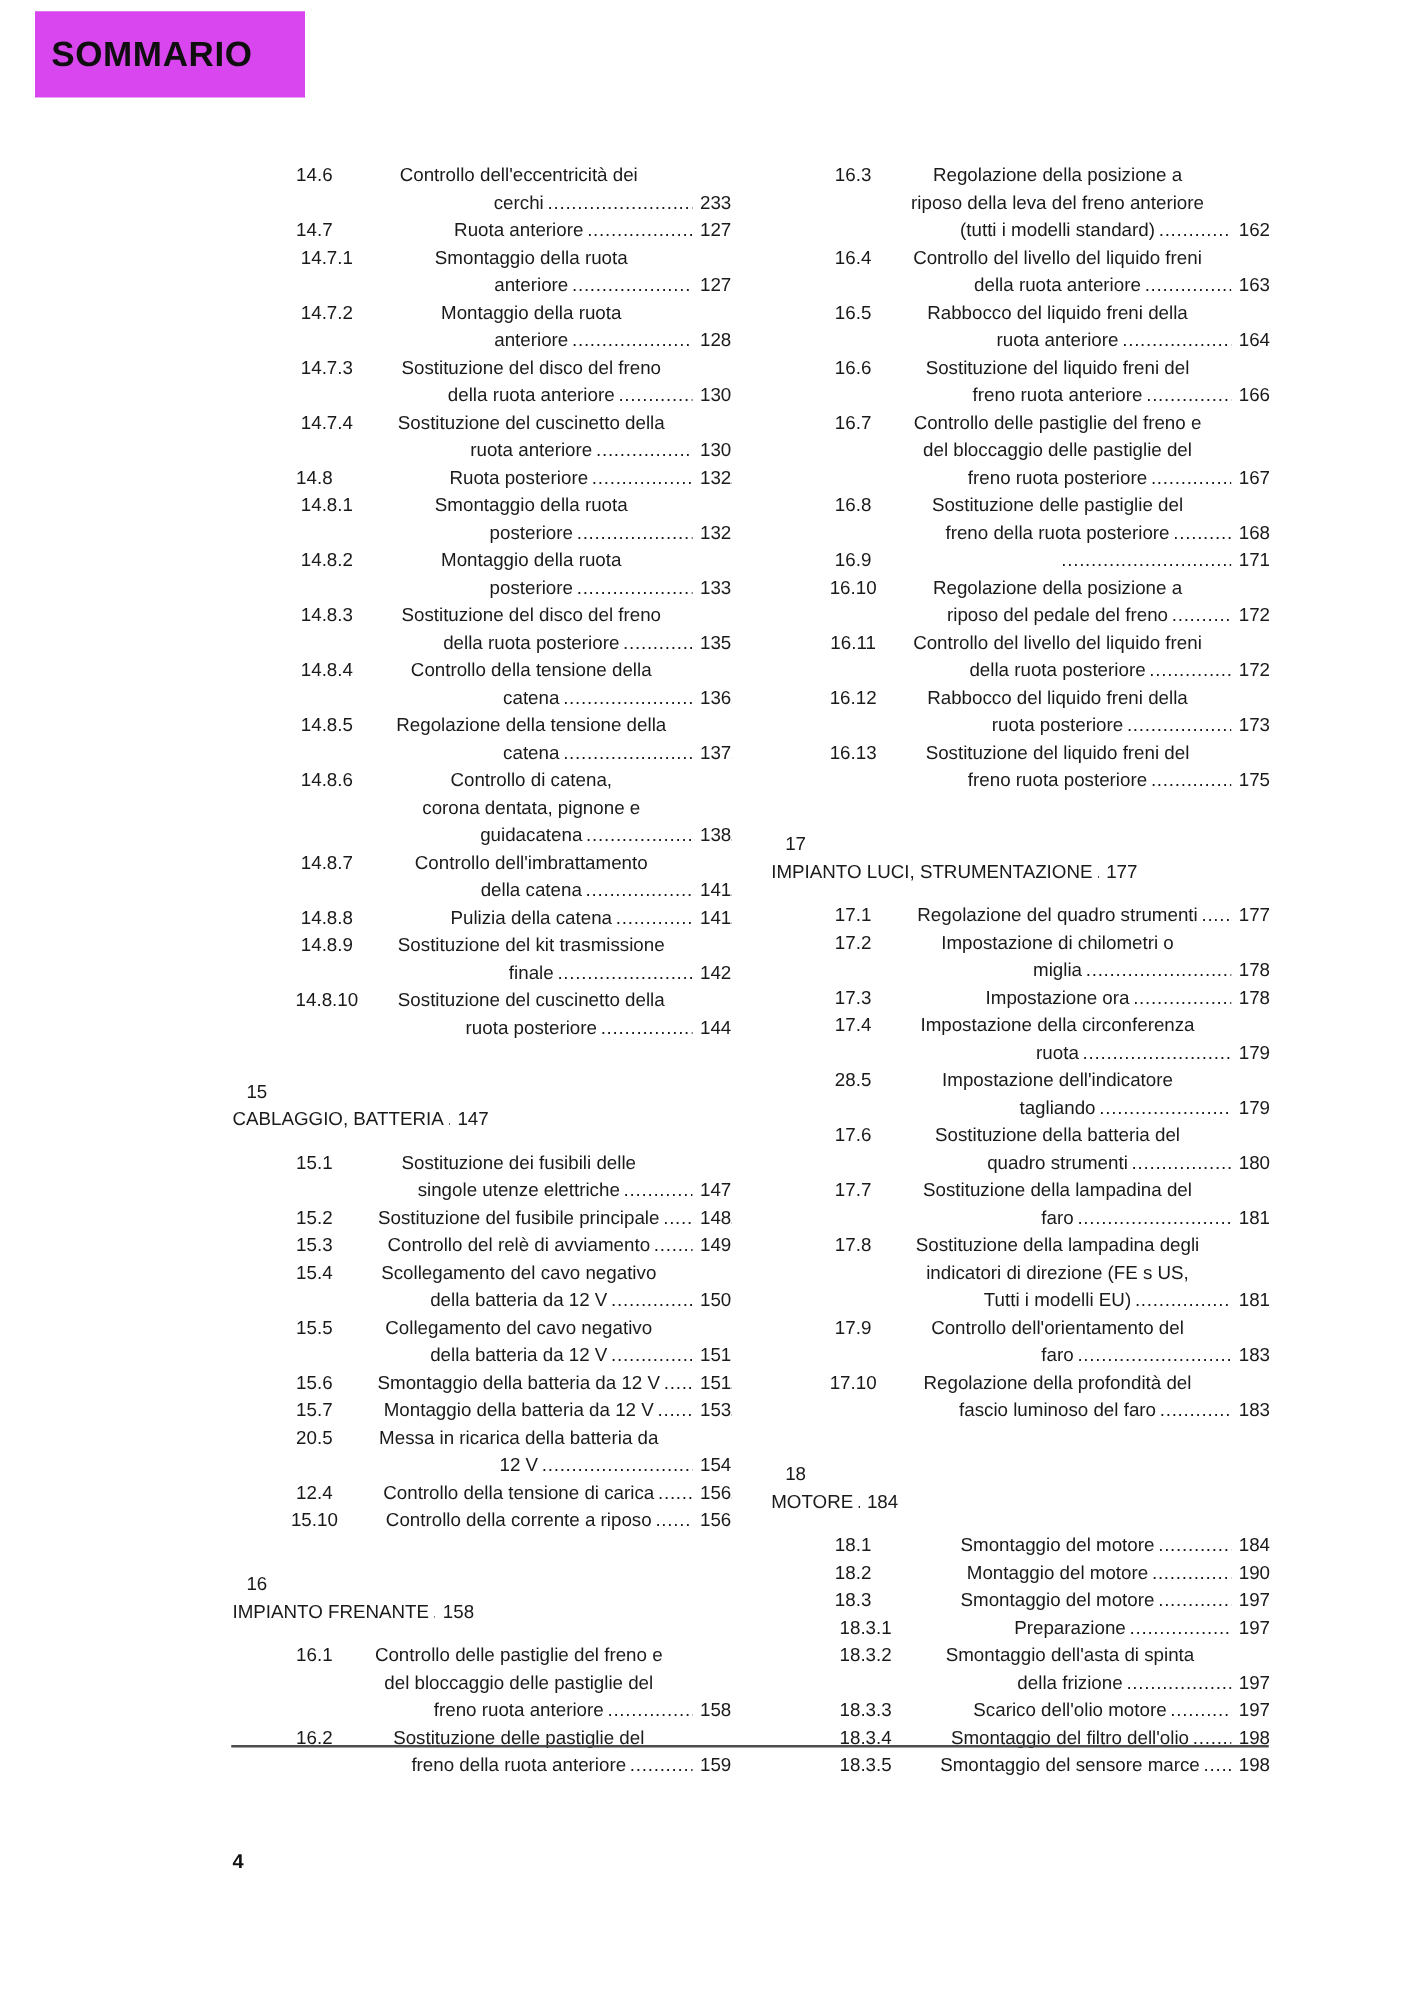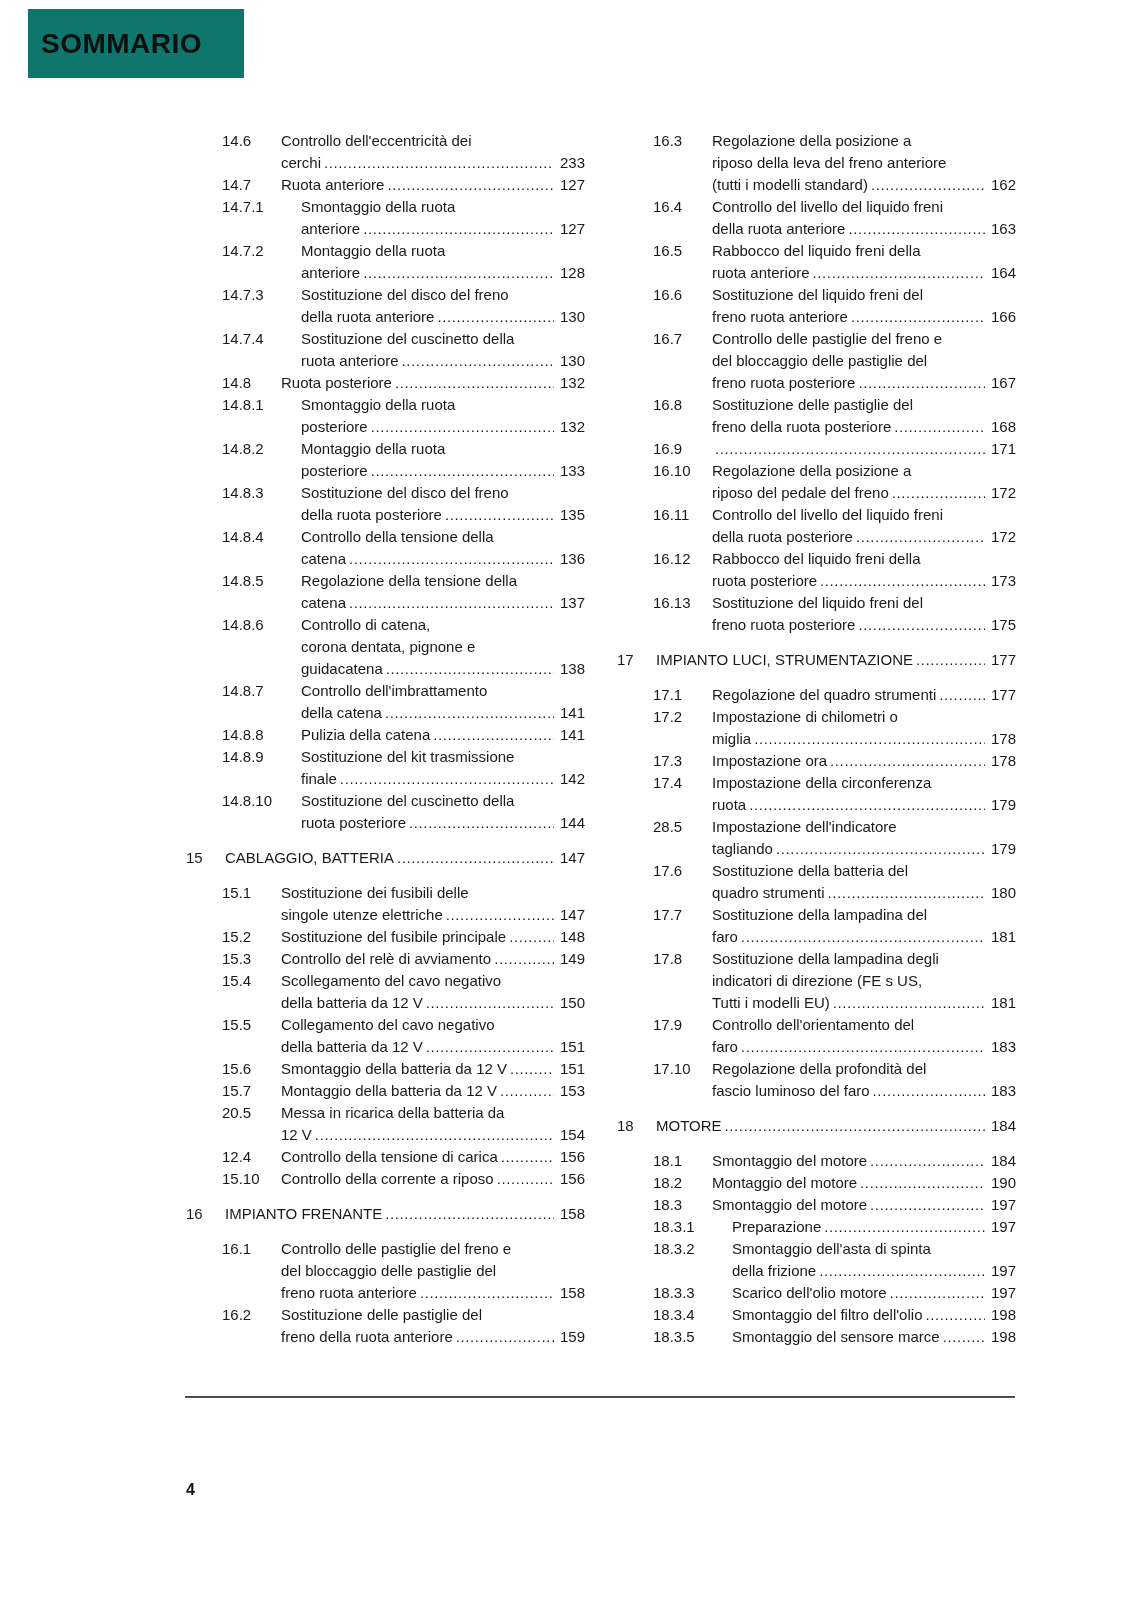--- a/index.html
+++ b/index.html
@@ -12,48 +12,49 @@
     font-family: "Liberation Sans", sans-serif;
     color: #1a1a1a;
     overflow: hidden;
   }
   .header-banner {
     position: absolute;
     left: 28px;
     top: 9px;
     width: 216px;
     height: 69px;
-    background: #0f766e;
+    background: #d946ef;
     display: flex;
     align-items: center;
     padding-left: 13px;
   }
   .header-title {
     font-size: 28px;
     font-weight: bold;
     color: #0f0f0f;
     letter-spacing: 0.5px;
   }
   .toc-columns {
     position: absolute;
     left: 186px;
     top: 130px;
     width: 830px;
     display: flex;
     gap: 32px;
+    text-align: center;
   }
   .toc-column { width: 399px; flex: none; }
 
   .toc-entry {
     display: flex;
     align-items: flex-start;
     font-size: 15px;
     line-height: 22px;
   }
-  .toc-entry.level-1 { margin-top: 13px; margin-bottom: 13px; }
+  .toc-entry.level-1 { margin-top: 29px; margin-bottom: 13px; flex-direction: column; }
   .toc-entry.level-2, .toc-entry.level-3 { margin-left: 36px; }
   .toc-num { flex: none; }
   .level-1 .toc-num { width: 39px; }
   .level-2 .toc-num { width: 59px; }
   .level-3 .toc-num { width: 79px; }
   .toc-body {
     flex: 1 1 auto;
     min-width: 0;
     position: relative;
     overflow: hidden;

